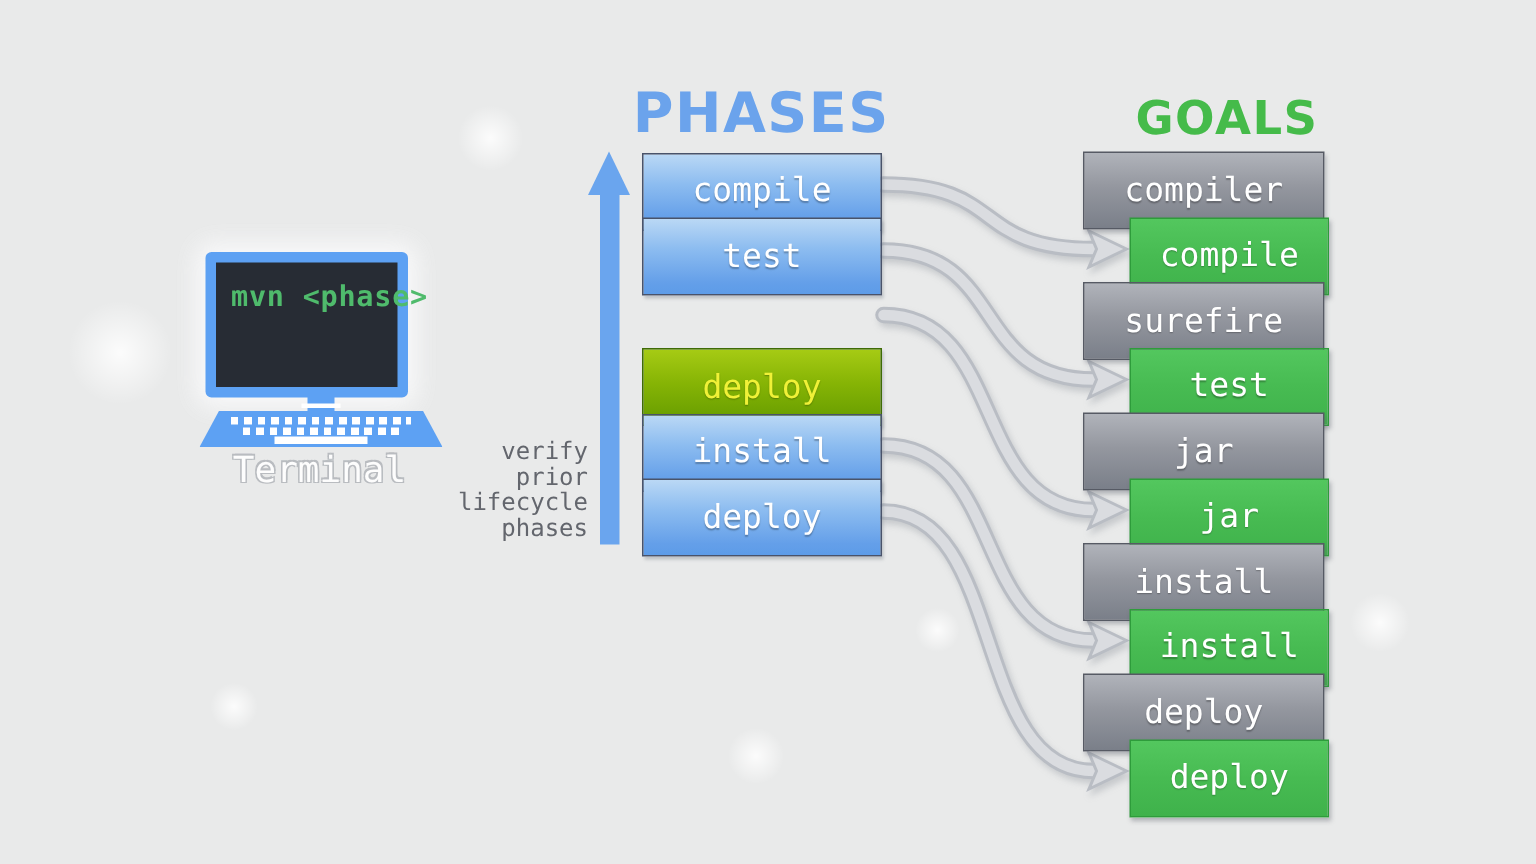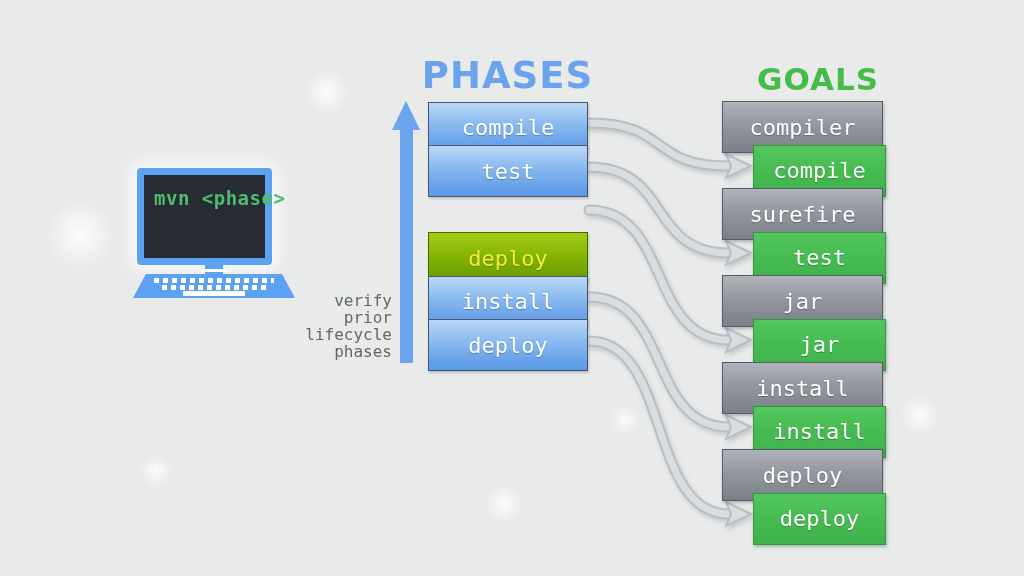--- a/index.html
+++ b/index.html
@@ -106,20 +106,21 @@
   <div class="monitor">
     <div class="screen-text">mvn &lt;phase&gt;</div>
   </div>
   <div class="neck"></div>
   <div class="neck-hl"></div>
   <div class="keyboard">
     <div class="krow1"></div>
     <div class="krow2"></div>
     <div class="spacebar"></div>
   </div>
+  <div class="terminal-label">Terminal</div>
 
   <div class="big-title t-phases">PHASES</div>
 
   <div class="up-shaft"></div>
   <div class="up-head"></div>
 
   <div class="note">
     <span>verify</span>
     <span>prior</span>
     <span>lifecycle</span>

